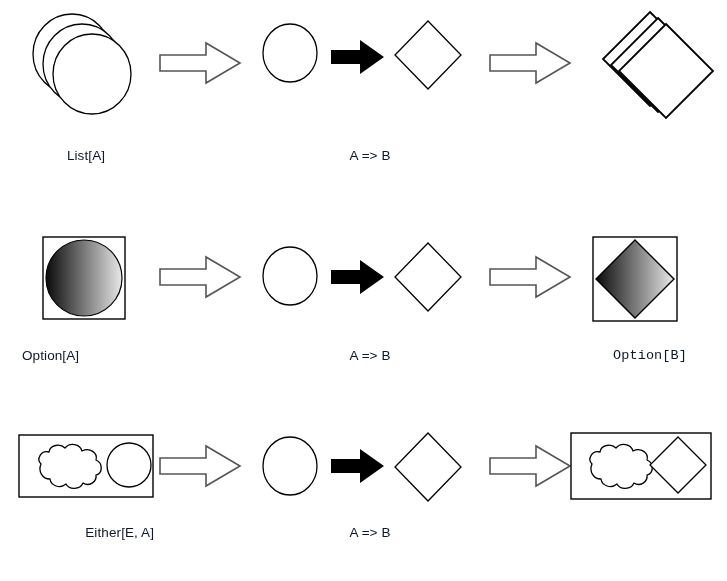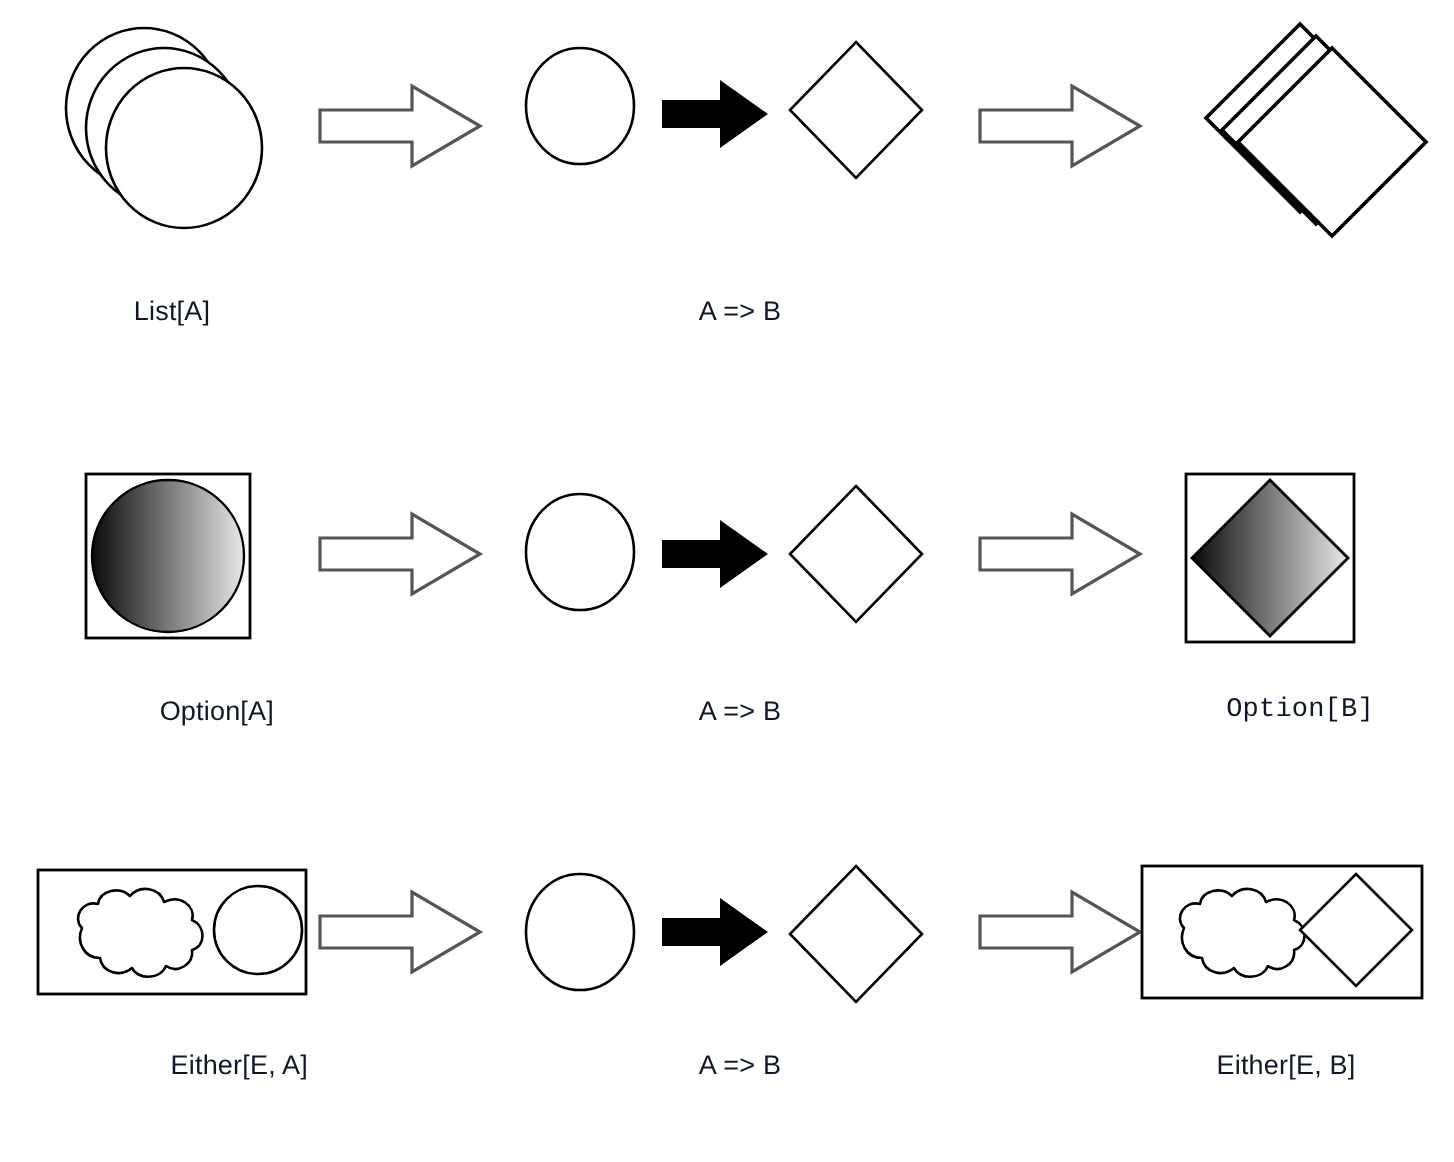--- a/index.html
+++ b/index.html
@@ -105,21 +105,21 @@
         <defs>
           <linearGradient id="gradA" x1="0" y1="0" x2="1" y2="0">
             <stop offset="0%" stop-color="#0a0a0a"></stop>
             <stop offset="100%" stop-color="#e8e8e8"></stop>
           </linearGradient>
         </defs>
         <rect x="1" y="1" width="82" height="82" fill="#ffffff" stroke="#000000" stroke-width="1.4"></rect>
         <circle cx="42" cy="42" r="38" fill="url(#gradA)" stroke="#000000" stroke-width="1.2"></circle>
       </svg>
     </div>
-    <div class="label" style="left:12px; top:158px; width:125px; text-align:right;">Option[A]</div>
+    <div class="label" style="left:22px; top:158px; width:125px; text-align:left;">Option[A]</div>
 
     <div class="cell" style="left:158px; top:64px;">
       <svg width="86" height="46" viewBox="0 0 86 46">
         <path d="M 2,15 L 48,15 L 48,3 L 82,23 L 48,43 L 48,31 L 2,31 Z" fill="#ffffff" stroke="#555555" stroke-width="1.6" stroke-linejoin="miter"></path>
       </svg>
     </div>
 
     <div class="cell" style="left:260px; top:55px;">
       <svg width="60" height="62" viewBox="0 0 60 62">
         <ellipse cx="30" cy="31" rx="27" ry="29" fill="#ffffff" stroke="#000000" stroke-width="1.3"></ellipse>
@@ -216,16 +216,15 @@
                  C 51,10 61,12 63,19
                  C 71,15 79,21 77,28
                  C 84,31 84,41 77,43
                  C 78,50 70,55 64,51
                  C 61,58 50,58 47,52
                  C 41,57 32,54 31,47
                  C 23,47 19,39 22,32 Z" fill="#ffffff" stroke="#000000" stroke-width="1.3" stroke-linejoin="round"></path>
         <path d="M 108,5 L 136,33 L 108,61 L 80,33 Z" fill="#ffffff" stroke="#000000" stroke-width="1.3"></path>
       </svg>
     </div>
-    <div class="label" style="left:572px; top:140px; width:142px; text-align:center;">Either[E, B]</div>
   </div>
 
 </div>
 
 </body></html>

